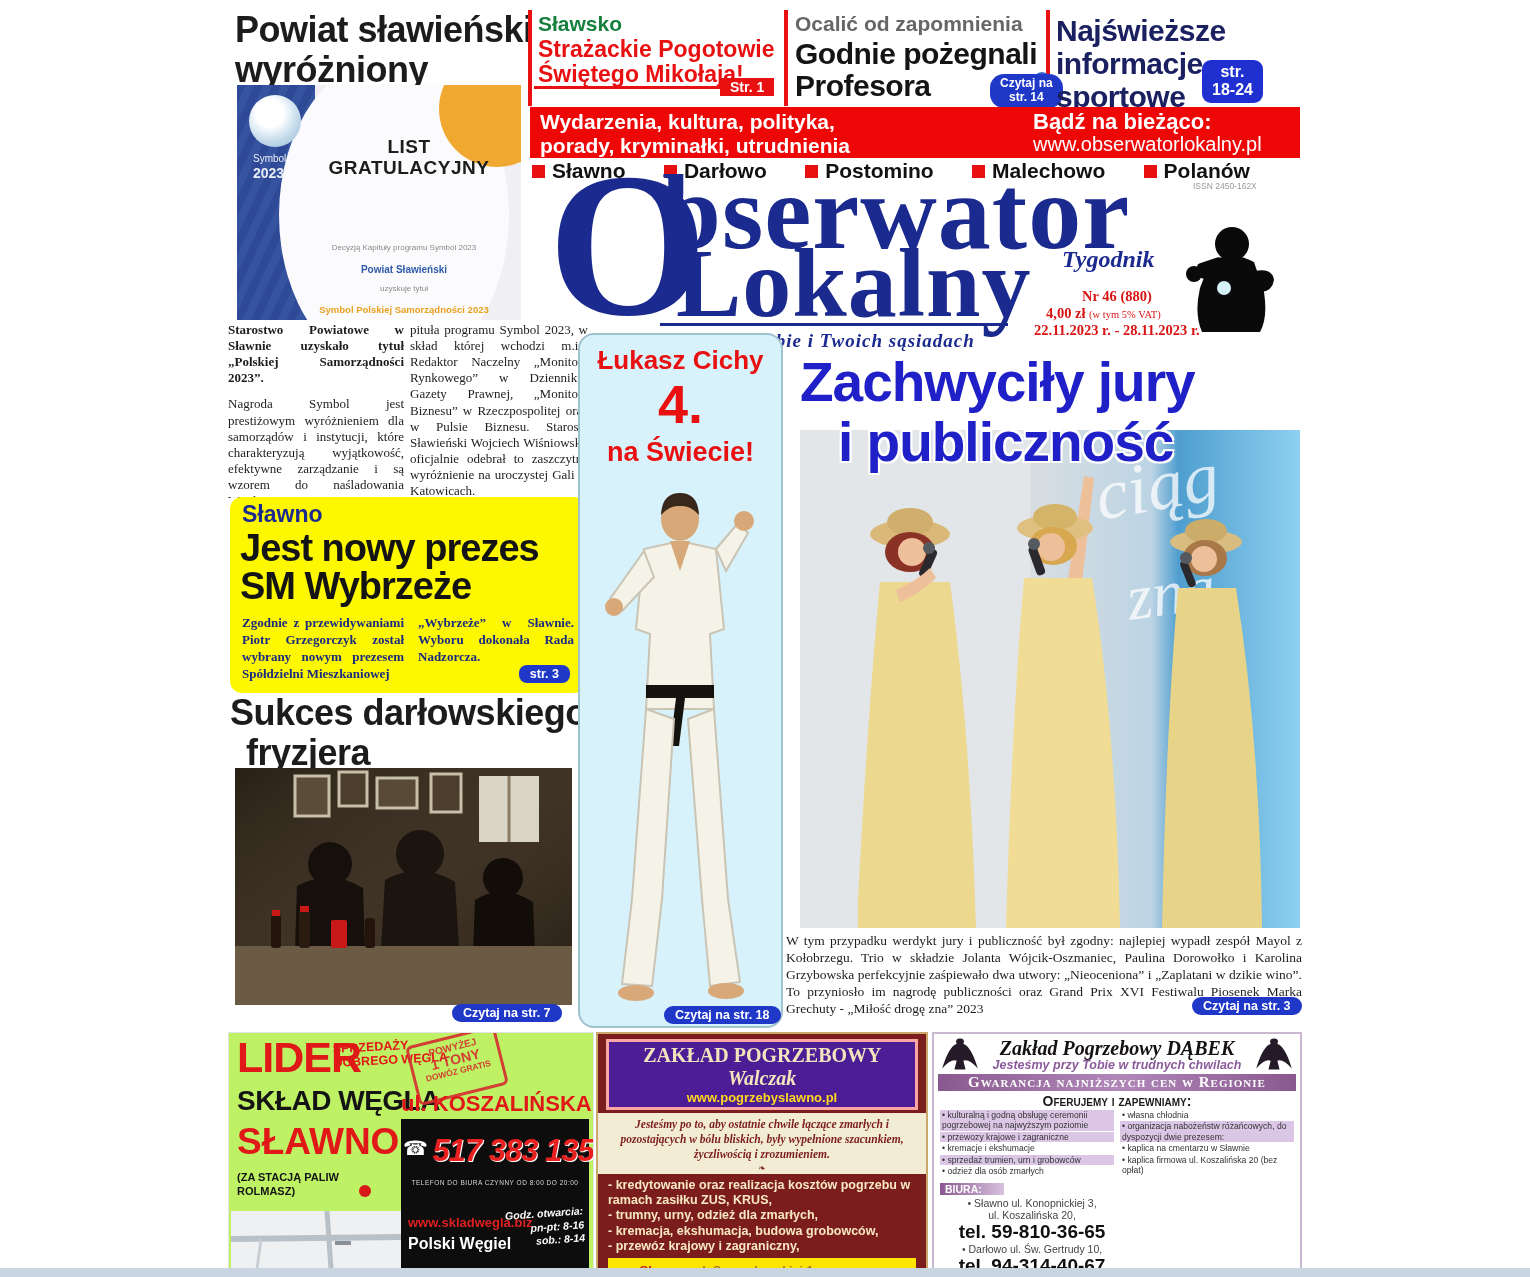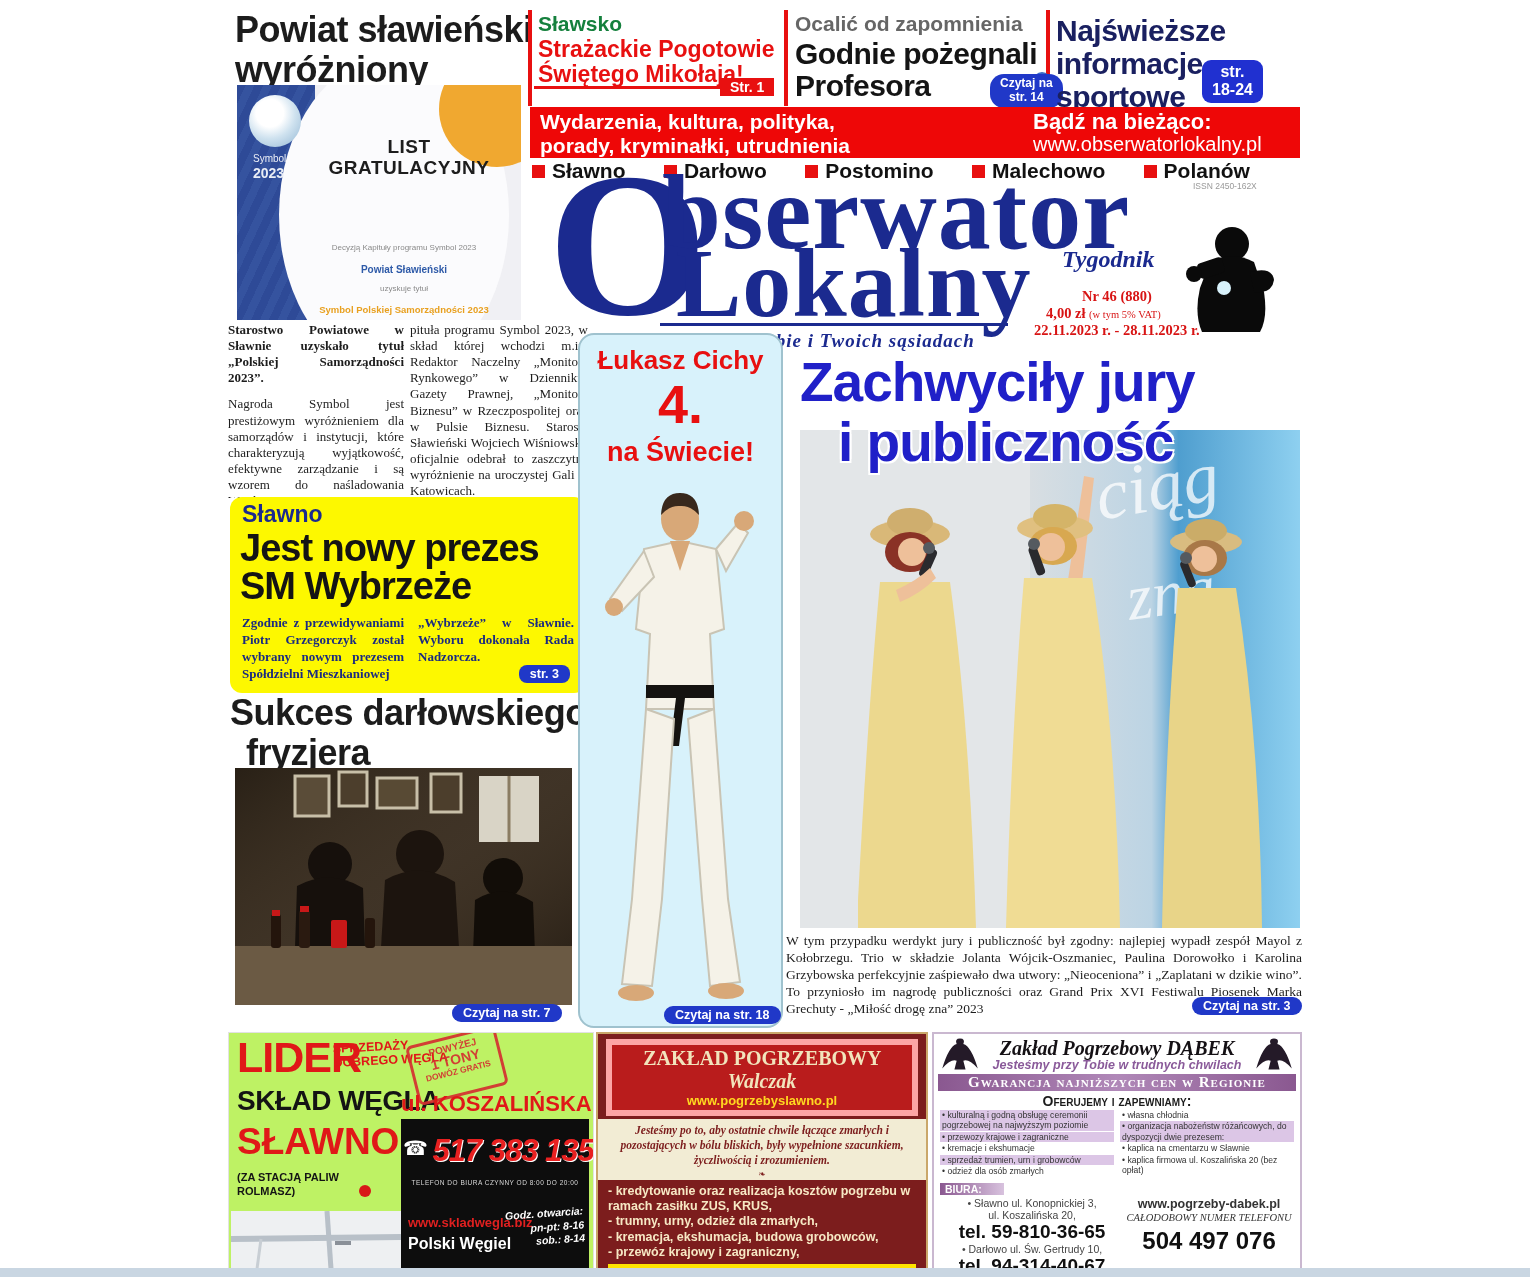--- a/index.html
+++ b/index.html
@@ -108,21 +108,21 @@
   .c-phicon{color:#fff;font-size:20px;vertical-align:6px;}
   .c-phone{color:#e82020;font-weight:bold;font-style:italic;font-size:31px;letter-spacing:-1px;
      text-shadow:1px 1px 0 #fff;}
   .c-pnote{position:absolute;left:0;top:60px;width:100%;text-align:center;color:#d8d8d8;font-size:6.5px;letter-spacing:.5px;}
   .c-site{position:absolute;left:7px;top:96px;color:#e02020;font-weight:bold;font-size:13px;}
   .c-prod{position:absolute;left:7px;top:116px;color:#fff;font-weight:bold;font-size:16px;}
   .c-hours{position:absolute;right:5px;top:88px;color:#fff;font-style:italic;font-size:10.5px;line-height:1.3;
      text-align:right;font-weight:bold;transform:rotate(-4deg);}
   
   .wz{left:596px;top:1032px;width:328px;height:238px;background:#7c1d1d;border:2px solid #caa76a;overflow:hidden;}
-  .wz-head{margin:5px 8px 3px;background:#b91c1c;border:6px solid #fca5a5;padding:2px;text-align:center;}
+  .wz-head{margin:5px 8px 3px;background:#4c1d95;border:3px solid #fca5a5;padding:2px;text-align:center;}
   .wz-title{color:#f2e4bc;font-family:"Liberation Serif",serif;font-weight:bold;font-size:20px;}
   .wz-title .nm{font-style:italic;}
   .wz-site{color:#ffd820;font-weight:bold;font-size:13px;}
   .wz-motto{background:#f2ecd4;color:#7c1d1d;font-family:"Liberation Serif",serif;font-style:italic;font-weight:bold;
      font-size:11.5px;text-align:center;padding:4px 12px 2px;line-height:1.3;}
   .wz-orn{text-align:center;color:#7c1d1d;font-size:9px;line-height:0.9;background:#f2ecd4;padding-bottom:2px;}
   .wz-serv{color:#f7e8c4;font-weight:bold;font-size:12.5px;line-height:1.22;padding:4px 10px 2px;}
   .wz-contact{background:#ffe400;margin:2px 10px;padding:2px 6px;text-align:center;line-height:1.3;}
   .wz-city{color:#c42020;font-weight:bold;font-size:13.5px;}
   .wz-addr{color:#b07818;font-weight:bold;font-size:12.5px;}
@@ -450,22 +450,17 @@
     </div>
     <div class="db-biura">BIURA:</div>
     <div class="db-bottom">
       <div class="db-left">
         <div class="db-a">• Sławno ul. Konopnickiej 3,</div>
         <div class="db-a">ul. Koszalińska 20,</div>
         <div class="db-tel">tel. 59-810-36-65</div>
         <div class="db-a">• Darłowo ul. Św. Gertrudy 10,</div>
         <div class="db-tel">tel. 94-314-40-67</div>
       </div>
-      <div class="db-right">
-        <div class="db-site">www.pogrzeby-dabek.pl</div>
-        <div class="db-hot">CAŁODOBOWY NUMER TELEFONU</div>
-        <div class="db-num">504 497 076</div>
-      </div>
     </div>
   </div>
 
   <div class="abs bottom-strip"></div>
 </div>
 
 </body></html>

